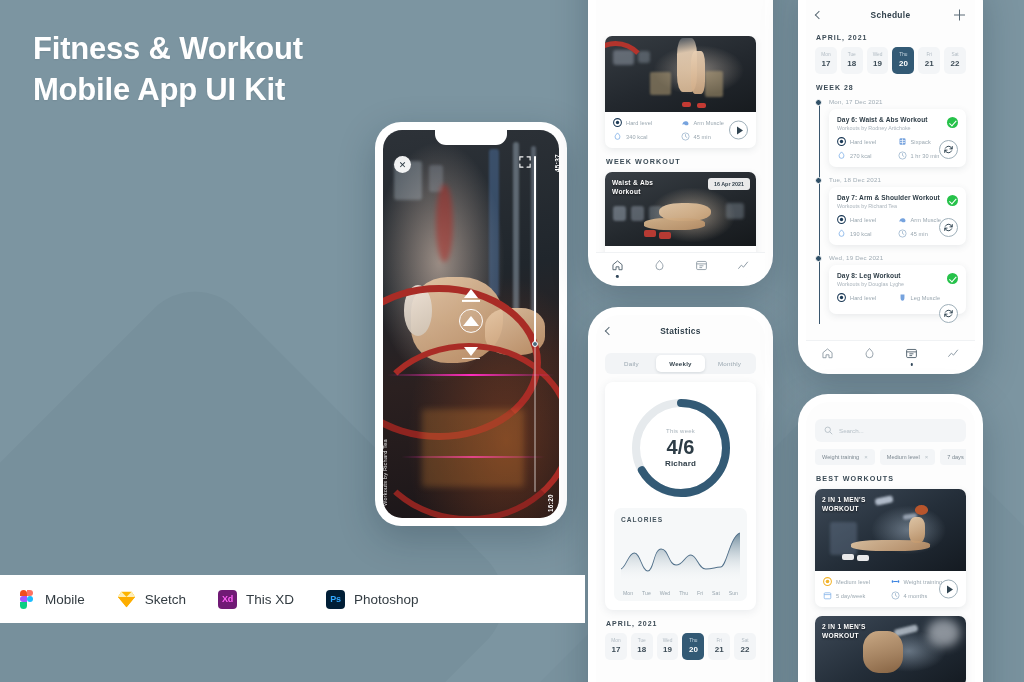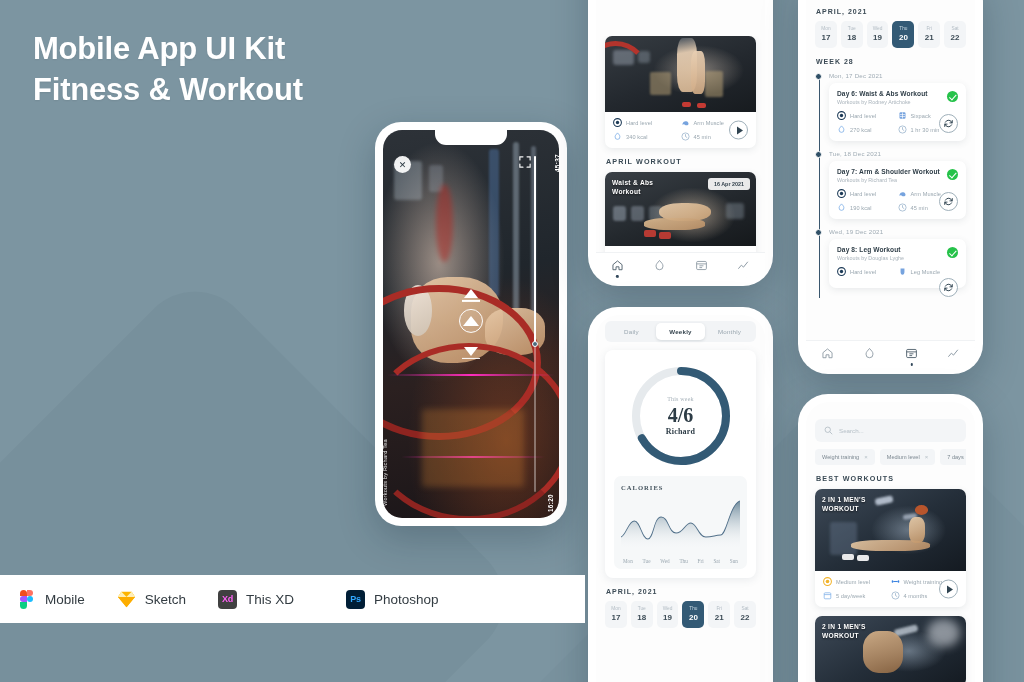--- a/index.html
+++ b/index.html
@@ -60,32 +60,31 @@
   .figma-ico i { position: absolute; display: block; width: 6.5px; height: 6.5px; }
   .f1 { left: 0; top: 0; background: #f24e1e; border-radius: 4px 4px 0 0; }
   .f2 { left: 6.5px; top: 0; background: #ff7262; border-radius: 0 4px 4px 0; }
   .f3 { left: 0; top: 6.3px; background: #a259ff; border-radius: 4px 0 0 4px; }
   .f4 { left: 6.5px; top: 6.3px; background: #1abcfe; border-radius: 50%; }
   .f5 { left: 0; top: 12.6px; background: #0acf83; border-radius: 0 0 4px 4px; }
 
   .sketch-ico { width: 20px; height: 17px; }
   .xd-ico {
     width: 19px; height: 19px; border-radius: 4px;
-    background: #404040; color: #ff61f6;
+    background: #701a75; color: #ff61f6;
     font-size: 9px; font-weight: bold;
     display:flex; align-items:center; justify-content:center;
     letter-spacing: -0.3px;
   }
   .ps-ico {
     width: 19px; height: 19px; border-radius: 4px;
     background: #001e36; color: #31a8ff;
     font-size: 9px; font-weight: bold;
     display:flex; align-items:center; justify-content:center;
     letter-spacing: -0.3px;
-    margin-left: 20px;
   }
 
   
   .phone {
     position: absolute;
     background: #ffffff;
     border-radius: 30px;
     box-shadow: 0 12px 36px rgba(20,40,55,.26);
     overflow: hidden;
     padding: 8px;
@@ -256,21 +255,20 @@
   .segmented {
     display:flex; background:#f2f4f6; border-radius:6px; padding:2px; margin: 6px 0 8px;
   }
   .seg {
     flex:1; text-align:center; font-size:6.2px; color:#9aa7b0; padding:5px 0; border-radius:5px; letter-spacing:.2px;
   }
   .seg.active { background:#fff; color:#36454f; box-shadow:0 1px 3px rgba(60,80,95,.16); font-weight:bold; }
   .statcard {
     background:#fff; border-radius:8px; box-shadow:0 2px 8px rgba(60,80,95,.1);
     padding:10px 9px 9px;
-    font-family:Liberation Serif, serif;
   }
   .ringwrap { display:flex; justify-content:center; padding:4px 0 8px; }
   .ring { position:relative; width:104px; height:104px; }
   .ring svg { transform: rotate(-90deg); }
   .ring-center {
     position:absolute; inset:0; display:flex; flex-direction:column;
     align-items:center; justify-content:center;
   }
   .ring-center .rc1 { font-size:6px; color:#a8b3bb; letter-spacing:.2px; }
   .ring-center .rc2 { font-size:20px; font-weight:bold; color:#2d3c46; line-height:24px; margin-top:1px; }
@@ -335,22 +333,22 @@
 </style>
 </head>
 <body>
 
 <div id="stage">
 
   <div class="bg-chevron"></div>
   <div class="bg-chevron2"></div>
 
   <div class="headline">
+    <div>Fitness &amp; Workout</div>
     <div>Mobile App UI Kit</div>
-    <div>Fitness &amp; Workout</div>
   </div>
 
   <div class="phone" id="phone-hero">
     <div class="screen">
       <div class="videoarea">
         <div class="gym-shape" style="left:6%;top:8%;width:16%;height:10%;background:rgba(200,215,230,.30);filter:blur(1.6px);"></div>
         <div class="gym-shape" style="left:26%;top:9%;width:8%;height:7%;background:rgba(200,215,230,.22);filter:blur(1.6px);"></div>
         <div class="gym-shape" style="left:60%;top:5%;width:6%;height:38%;background:rgba(80,120,170,.45);filter:blur(1.2px);"></div>
         <div class="gym-shape" style="left:74%;top:3%;width:3%;height:46%;background:rgba(150,165,180,.5);filter:blur(.8px);"></div>
         <div class="gym-shape" style="left:84%;top:4%;width:3%;height:44%;background:rgba(150,165,180,.42);filter:blur(.8px);"></div>
@@ -451,21 +449,21 @@
                     </svg>
                   <span>45 min</span>
                 </div>
               </div>
               <div class="round-btn">
                   <div class="tri"></div>
                 </div>
             </div>
           </div>
 
-          <div class="sec-label">APRIL WORKOUT</div>
+          <div class="sec-label">WEEK WORKOUT</div>
 
           <div class="wcard">
             <div class="wthumb abs" style="height:74px;">
               <div class="gym-shape" style="left:5%;top:46%;width:9%;height:20%;background:rgba(205,220,235,.36);filter:blur(1.2px);"></div>
               <div class="gym-shape" style="left:17%;top:46%;width:9%;height:20%;background:rgba(205,220,235,.30);filter:blur(1.2px);"></div>
               <div class="gym-shape" style="left:29%;top:46%;width:9%;height:20%;background:rgba(205,220,235,.24);filter:blur(1.2px);"></div>
               <div class="gym-shape" style="left:80%;top:42%;width:12%;height:22%;background:rgba(205,220,235,.25);filter:blur(1.4px);"></div>
               <div class="thumb-fig" style="left:36%;top:42%;width:34%;height:24%;border-radius:45%;background:linear-gradient(160deg,#e9cdab,#c8a075);"></div>
               <div class="thumb-fig" style="left:26%;top:62%;width:40%;height:16%;border-radius:40%;background:linear-gradient(160deg,#dbb98f,#b98f66);"></div>
               <div class="gym-shape" style="left:26%;bottom:12%;width:8%;height:9%;background:#b73a33;border-radius:2px;"></div>
@@ -506,20 +504,24 @@
               </svg>
           </div>
         </div>
       </div>
     </div>
   </div>
 
   <div class="phone" style="left:588px; top:307px; width:185px; height:408px;">
     <div class="screen">
       <div class="scr-body">
+        <div class="appbar" style="height:32px;">
+          <div class="chev-left"></div>
+          <div class="title">Statistics</div>
+        </div>
         <div class="scroll">
           <div class="segmented">
             <div class="seg">Daily</div>
             <div class="seg active">Weekly</div>
             <div class="seg">Monthly</div>
           </div>
 
           <div class="statcard">
             <div class="ringwrap">
               <div class="ring">
@@ -588,20 +590,25 @@
           </div>
         </div>
       </div>
     </div>
   </div>
 
   <div class="phone" style="left:798px; top:-28px; width:185px; height:402px;">
     <div class="screen">
       <div class="scr-body">
         <div style="height:22px;flex:0 0 auto;"></div>
+        <div class="appbar">
+          <div class="chev-left"></div>
+          <div class="title">Schedule</div>
+          <div class="plus-btn"></div>
+        </div>
         <div class="scroll">
           <div class="month-label" style="margin-top:6px;">APRIL, 2021</div>
           <div class="daystrip">
             <div class="daycell">
                 <span class="dw">Mon</span>
                 <span class="dn">17</span>
               </div>
             <div class="daycell">
                 <span class="dw">Tue</span>
                 <span class="dn">18</span>

